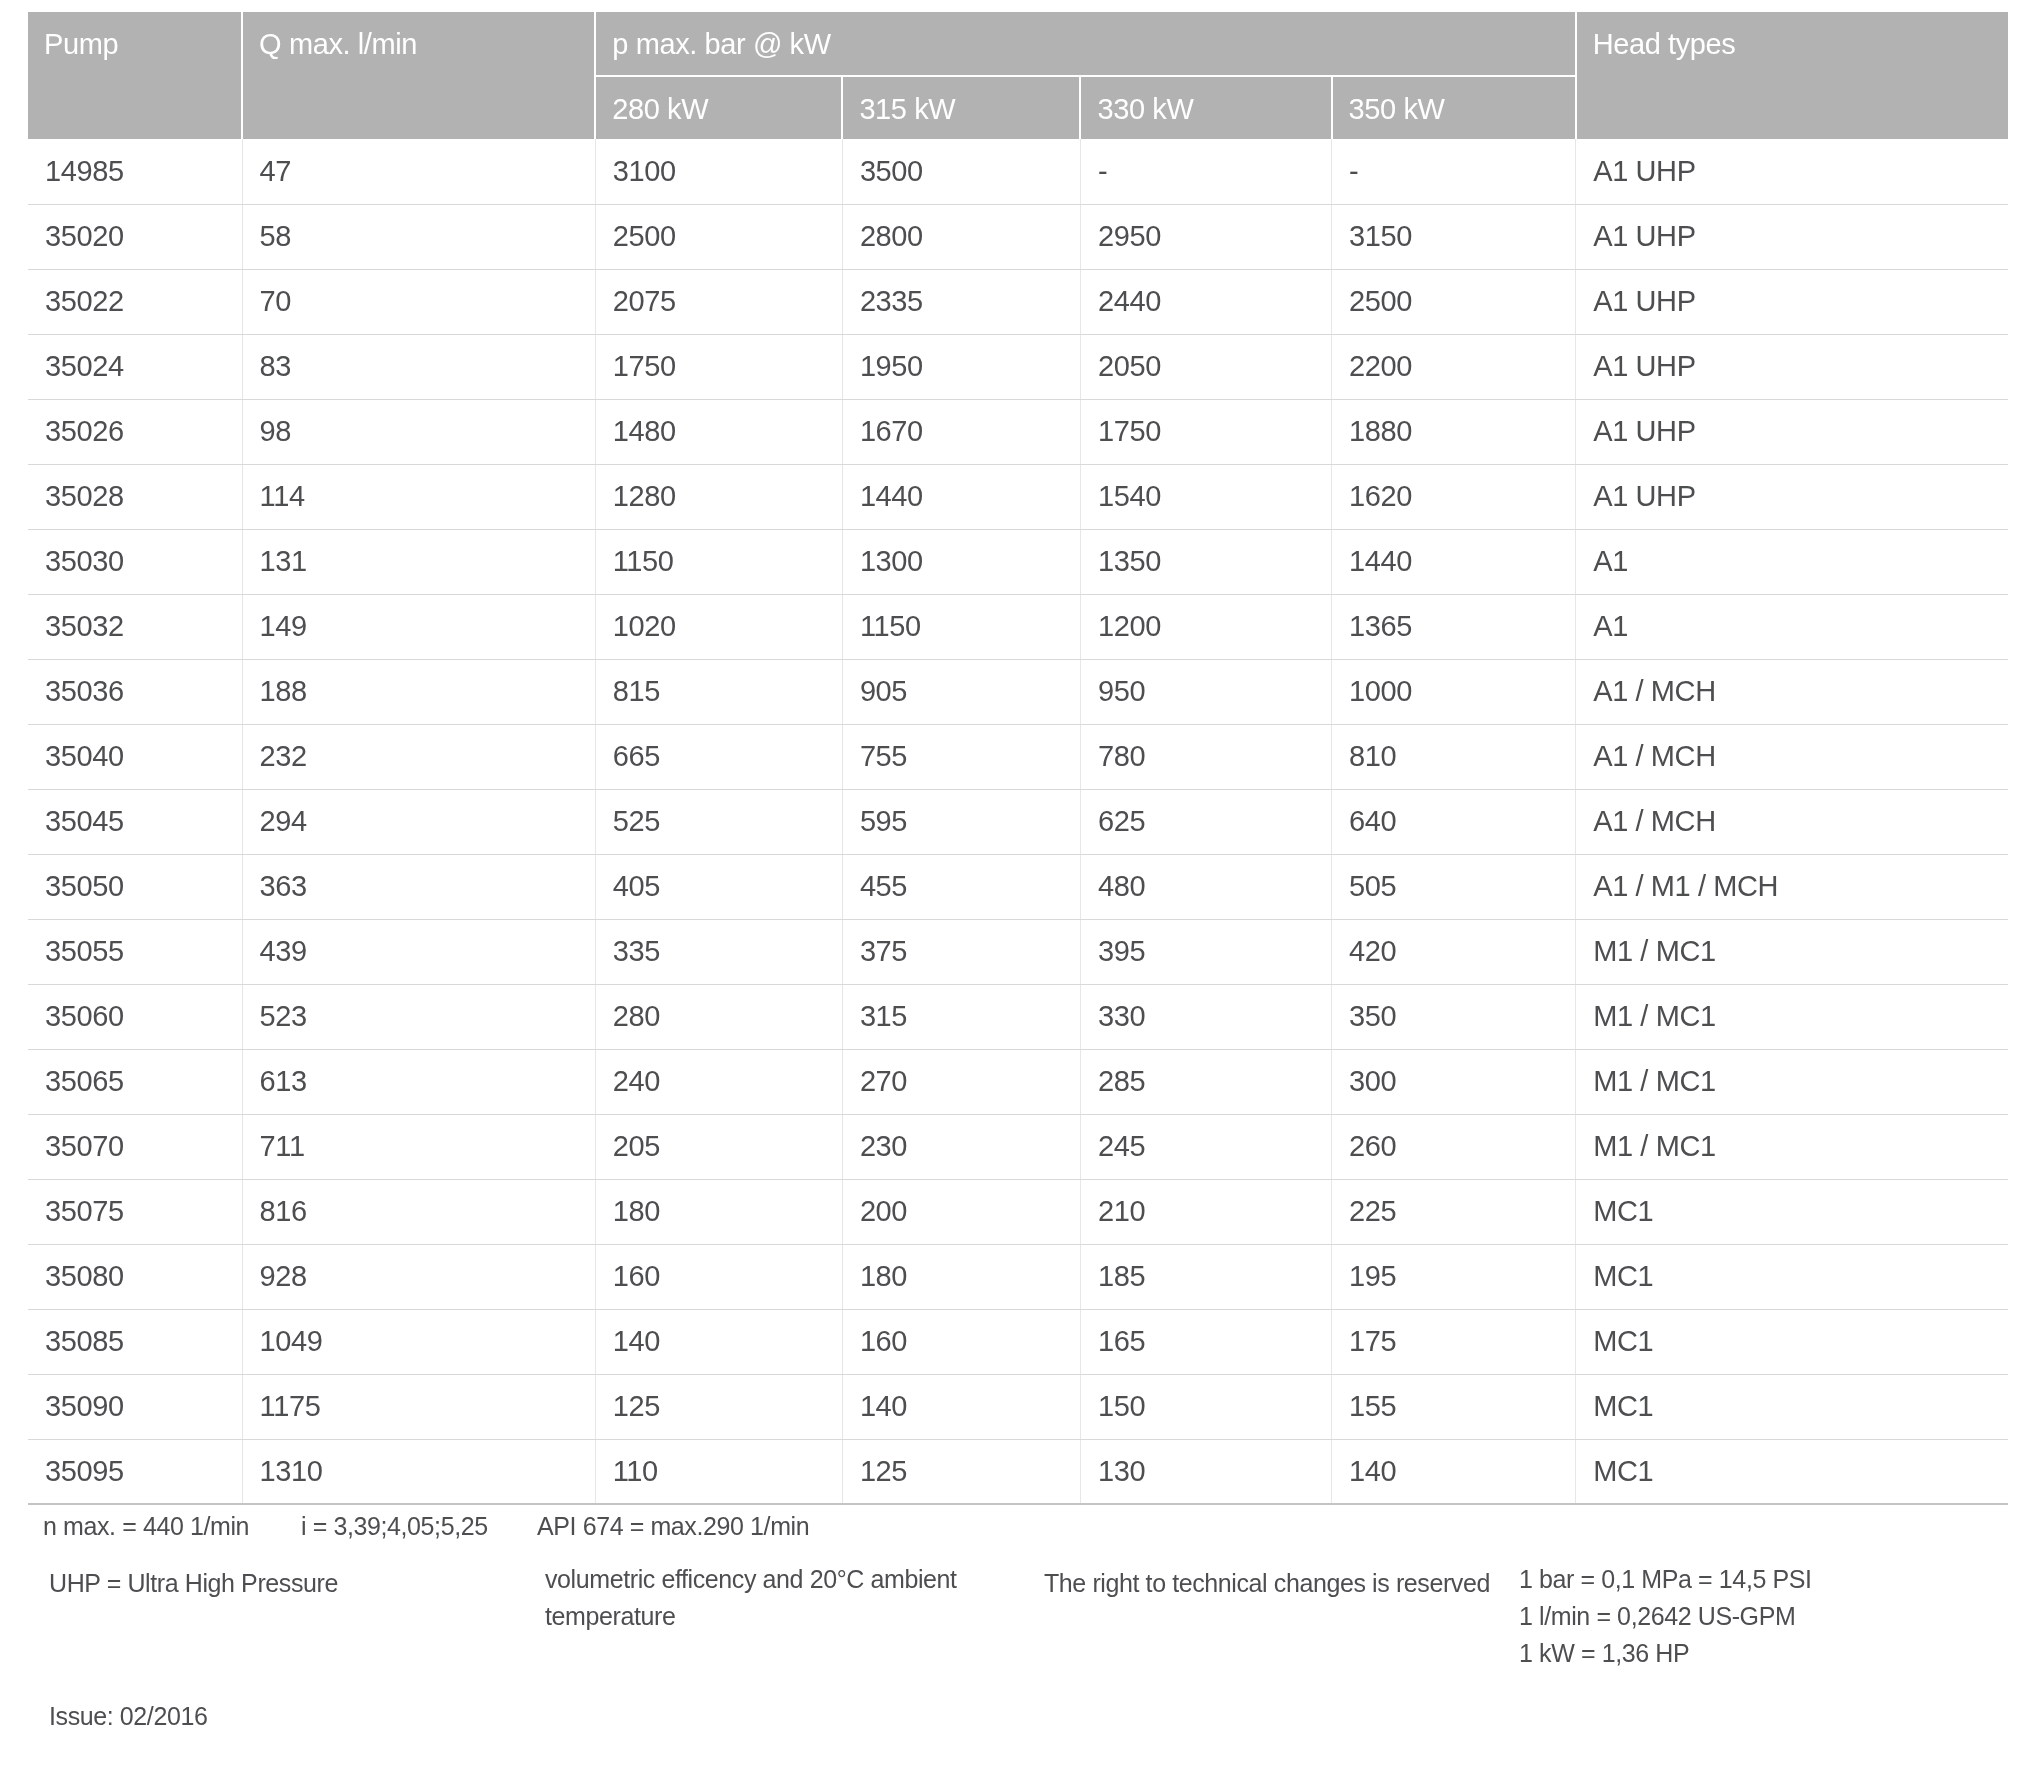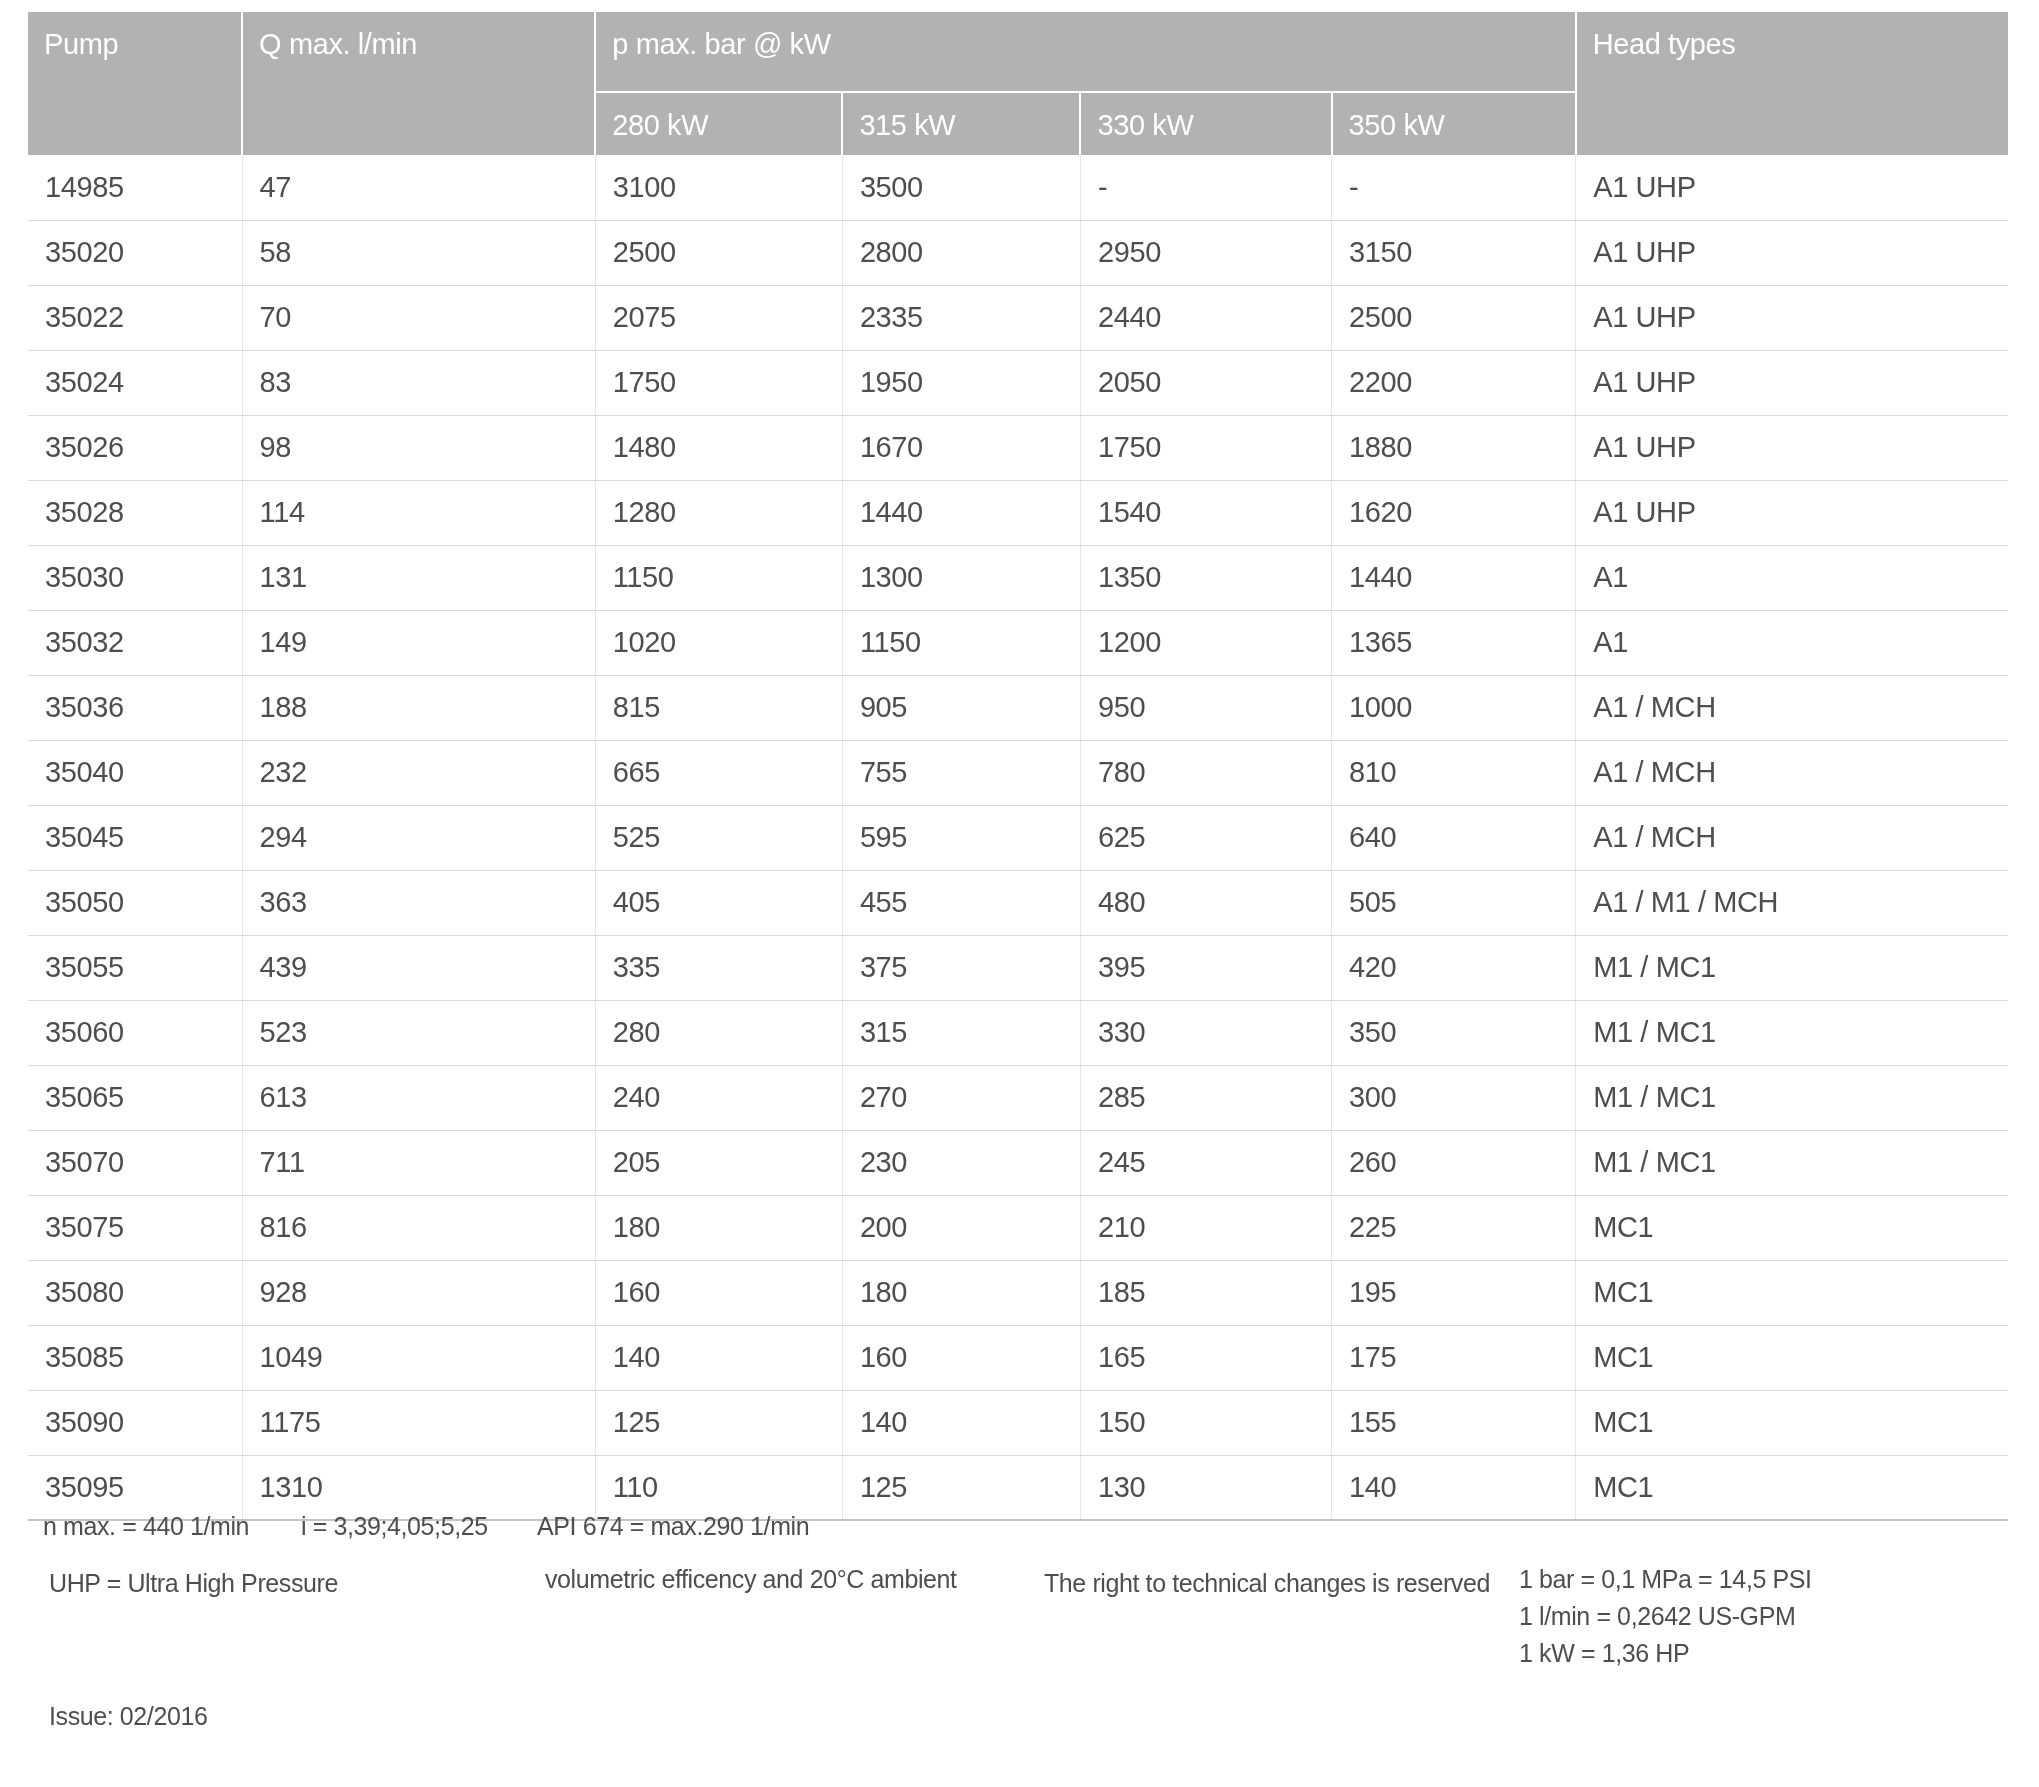--- a/index.html
+++ b/index.html
@@ -12,21 +12,21 @@
     letter-spacing: -0.4px;
   }
   .page { position: relative; width: 2039px; height: 1787px; overflow: hidden; background: #fff; }
 
   table.pump-table {
     position: absolute; left: 28px; top: 12px;
     width: 1980px;
     border-collapse: collapse;
     table-layout: fixed;
   }
-  thead tr.hrow1 { height: 80px; }
+  thead tr.hrow1 { height: 64px; }
   thead tr.hrow2 { height: 63px; }
   tbody tr { height: 65px; }
 
   th {
     background: #b2b2b2;
     color: #ffffff;
     font-weight: 300;
     font-size: 29px;
     line-height: 34px;
     text-align: left;
@@ -280,20 +280,21 @@
   </table>
 
   <div class="note" style="left:43px;  top:1509px;">n max. = 440 1/min</div>
   <div class="note" style="left:301px; top:1509px;">i = 3,39;4,05;5,25</div>
   <div class="note" style="left:537px; top:1509px;">API 674 = max.290 1/min</div>
 
   <div class="note" style="left:49px; top:1566px;">UHP = Ultra High Pressure</div>
 
   <div class="note multiline" style="left:545px; top:1561px;">
     <div class="line">volumetric efficency and 20°C ambient</div>
+    <div class="line">temperature</div>
   </div>
 
   <div class="note" style="left:1044px; top:1566px;">The right to technical changes is reserved</div>
 
   <div class="note multiline" style="left:1519px; top:1561px;">
     <div class="line">1 bar = 0,1 MPa = 14,5 PSI</div>
     <div class="line">1 l/min = 0,2642 US-GPM</div>
     <div class="line">1 kW = 1,36 HP</div>
   </div>
 

